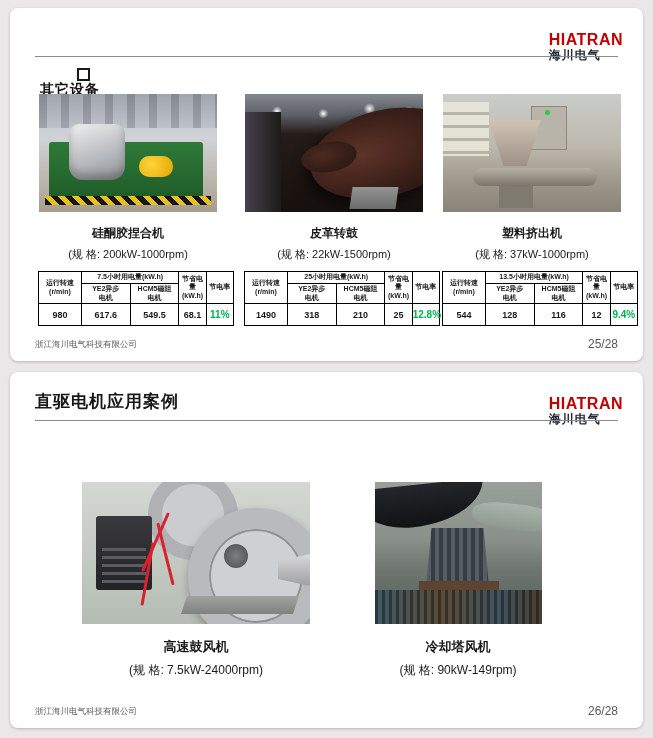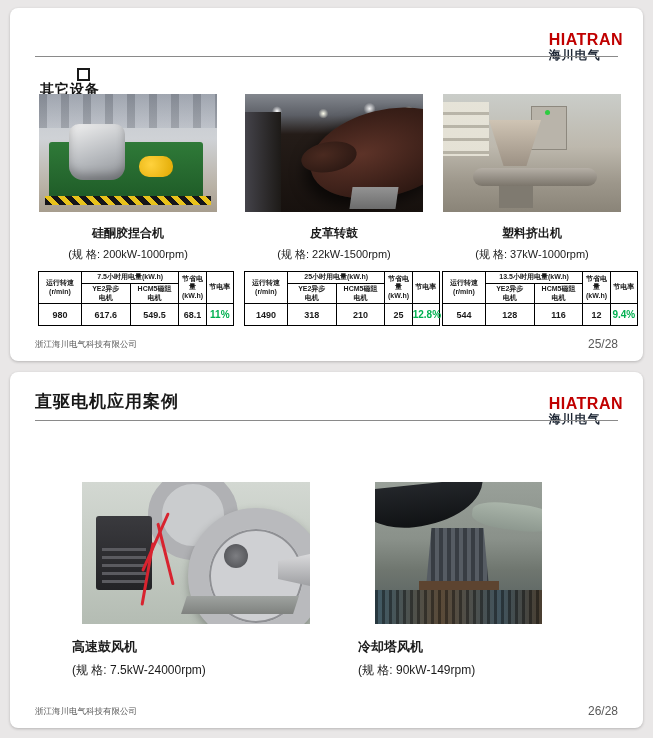--- a/index.html
+++ b/index.html
@@ -40,21 +40,21 @@
   .dtable td{border:1px solid #000;text-align:center;vertical-align:middle;padding:1px 0;}
   .dtable .hd{font-size:7px;font-weight:bold;white-space:pre-line;line-height:1.25;}
   .dtable .nw{white-space:nowrap;}
   .dtable .val{font-size:9px;font-weight:bold;height:19px;}
   .dtable .green{color:#00b050;font-size:10px;font-weight:bold;}
 
   .footer-company{position:absolute;left:25px;bottom:10px;font-size:8.5px;color:#595959;margin-top:34px;}
   .footer-page{position:absolute;right:25px;bottom:10px;font-size:12px;color:#595959;}
 
   
-  .col2{position:absolute;top:110px;}
+  .col2{position:absolute;top:110px;text-align:center;}
   #b1{left:62px;width:248px;} #b2{left:348px;width:200px;}
   .photo-lg{position:relative;overflow:hidden;margin:0 auto;background:#ccc;}
   #ph4{width:228px;height:142px;} #ph5{width:167px;height:142px;}
   .mname2{margin-top:14px;font-size:13px;font-weight:bold;}
   .mspec2{margin-top:6px;font-size:12px;}
 
   
   .ph1{background:linear-gradient(180deg,#c2c6cc 0%,#cfd2d6 38%,#b9b2a6 78%,#a79d8e 100%);}
   .ph1 .pipes{position:absolute;top:0;left:0;right:0;height:34px;
     background:repeating-linear-gradient(90deg,rgba(90,95,105,.35) 0 8px,rgba(175,180,190,.28) 8px 22px),

